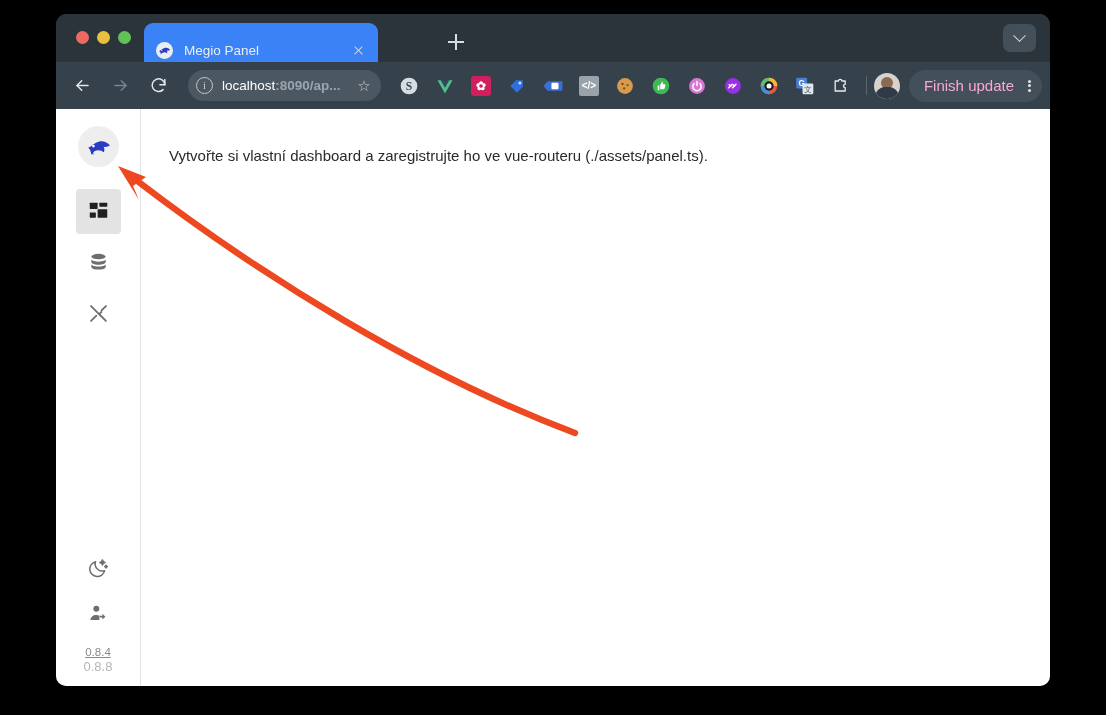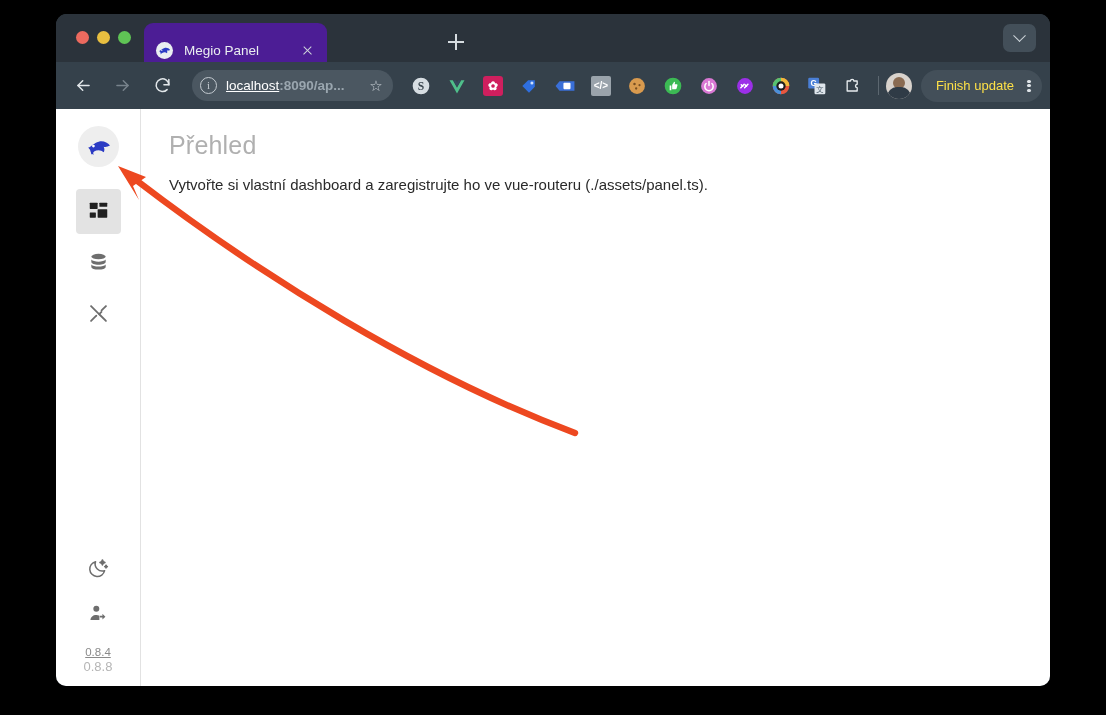--- a/index.html
+++ b/index.html
@@ -32,22 +32,22 @@
     display: flex; gap: 8px; align-items: center;
   }
   .light { width: 13px; height: 13px; border-radius: 50%; }
   .light.red { background: #ec6a5f; }
   .light.yellow { background: #e8bf40; }
   .light.green { background: #5fc455; }
 
   .tab {
     position: absolute;
     left: 88px; top: 9px;
-    width: 183px; height: 39px;
-    background: #4c1d95;
+    width: 234px; height: 39px;
+    background: #3b82f6;
     border-radius: 9px 9px 0 0;
     display: flex; align-items: center;
     padding: 16px 10px 0 12px;
   }
   .tab-favicon {
     width: 17px; height: 17px; flex: 0 0 17px;
     border-radius: 50%;
     background: #e9eef1;
     display: flex; align-items: center; justify-content: center;
     overflow: hidden;
@@ -124,21 +124,21 @@
     border-radius: 50%;
     display: flex; align-items: center; justify-content: center;
     font-size: 11px; color: #c3cad0;
     font-family: "Liberation Serif", serif;
     line-height: 1;
   }
   .url {
     flex: 1; margin-left: 9px;
     font-size: 13.5px; white-space: nowrap; overflow: hidden;
   }
-  .url .host { color: #ffffff; text-decoration: underline; }
+  .url .host { color: #ffffff; }
   .url .path { color: #9aa6af; font-weight: bold; }
   .star {
     flex: 0 0 16px; width: 16px; height: 16px; margin-left: 4px;
     color: #c6cdd3; font-size: 15px; line-height: 16px; text-align: center;
   }
 
   .ext-row {
     display: flex; align-items: center; gap: 0px;
     margin-left: 10px;
   }
@@ -175,21 +175,21 @@
   .finish-update {
     margin-left: 9px; margin-right: 8px;
     height: 32px;
     background: #434f59;
     border-radius: 16px;
     display: flex; align-items: center;
     padding: 0 6px 0 15px;
     gap: 8px;
   }
   .finish-update .label {
-    font-size: 13px; color: #fde047; white-space: nowrap;
+    font-size: 15px; color: #f9a8d4; white-space: nowrap;
   }
   .kebab { width: 14px; height: 18px; position: relative; }
   .kebab i {
     position: absolute; left: 5.5px;
     width: 3.2px; height: 3.2px; border-radius: 50%;
     background: #dfe4e8;
   }
   .kebab i:nth-child(1) { top: 3px; }
   .kebab i:nth-child(2) { top: 7.8px; }
   .kebab i:nth-child(3) { top: 12.6px; }
@@ -472,21 +472,20 @@
             </svg>
           </div>
           <div class="version-block">
             <span class="version-new">0.8.4</span>
             <span class="version-cur">0.8.8</span>
           </div>
         </div>
       </div>
 
       <div class="content">
-        <h1 class="page-title">Přehled</h1>
         <p class="page-desc">Vytvořte si vlastní dashboard a zaregistrujte ho ve vue-routeru (./assets/panel.ts).</p>
       </div>
 
     </div>
   </div>
 
   <svg class="annotation" viewBox="0 0 1106 715">
     <path d="M575 433 C 420 375, 260 275, 136 180" stroke="#ED4820" stroke-width="6.4" fill="none" stroke-linecap="round"></path>
     <path d="M118 166 L 146 177 L 133 186 L 139 200 Z" fill="#ED4820"></path>
   </svg>

